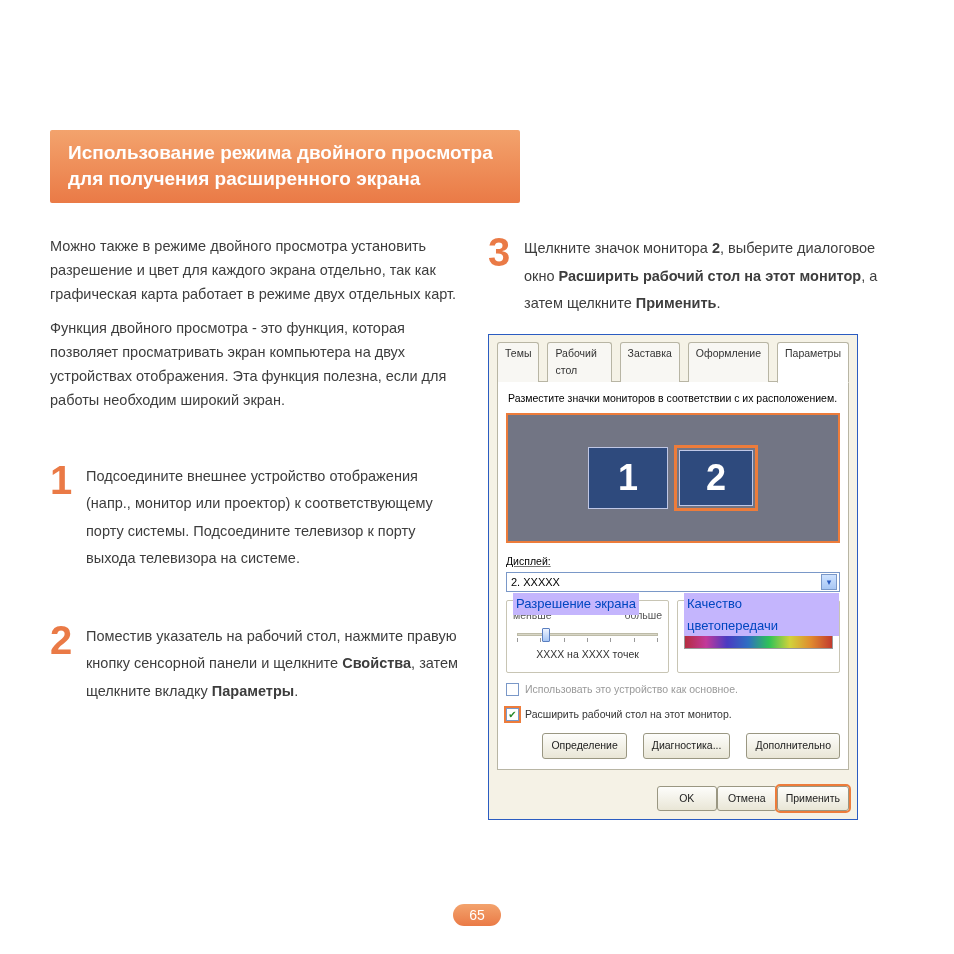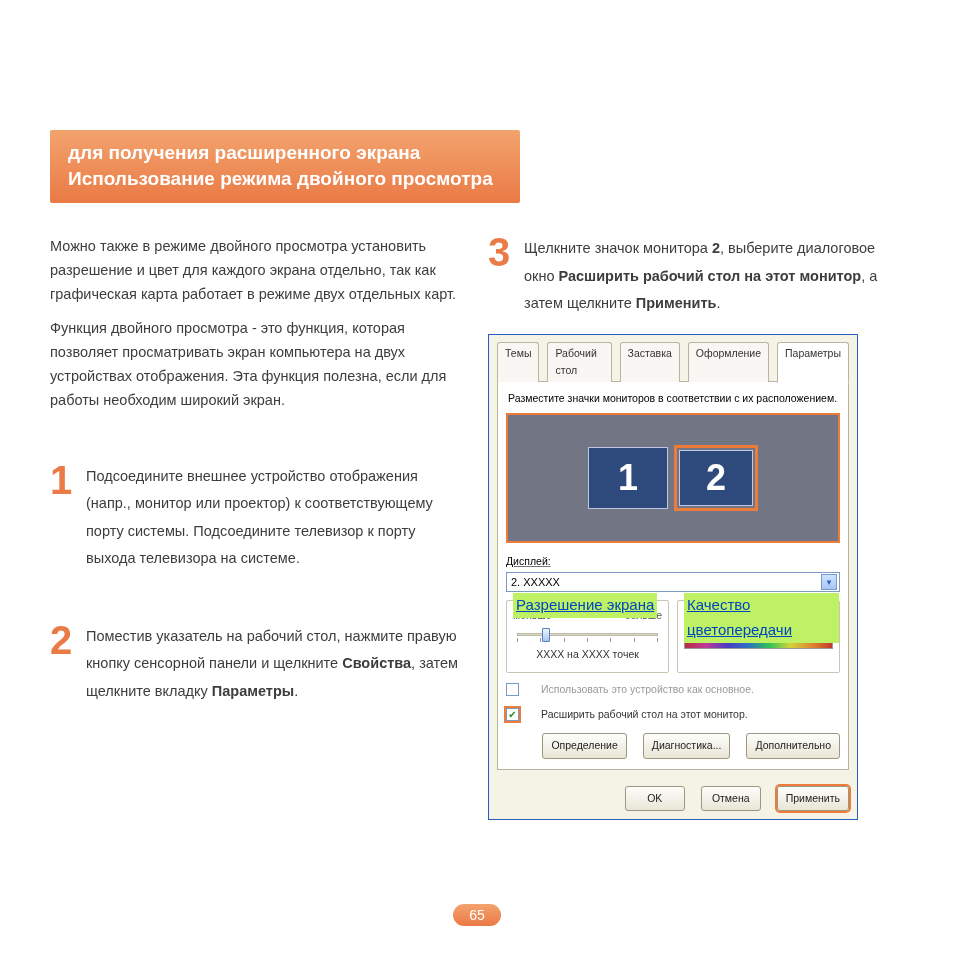--- a/index.html
+++ b/index.html
@@ -195,22 +195,22 @@
   }
   .groupbox {
     border: 1px solid #c8c5b4;
     border-radius: 2px;
     padding: 6px 6px 8px 6px;
     position: relative;
     flex: 1;
   }
   .groupbox .gb-title {
     position:absolute; top:-8px; left:6px;
-    background:#bef264; padding: 0 3px;
-    font-size:15px; color:#0046c0;text-decoration:underline;
+    background:#c4b5fd; padding: 0 3px;
+    font-size:13px; color:#0046c0;
   }
   .slider-row {
     display:flex; justify-content:space-between; font-size:10.5px; color:#555;
   }
   .slider-track {
     height: 18px;
     position: relative;
     margin: 2px 4px 0 4px;
   }
   .slider-track .rail {
@@ -231,21 +231,21 @@
   }
   .res-value { text-align:center; font-size:10.5px; margin-top:2px; color:#333; }
 
   .spectrum {
     height: 14px; margin-top:6px;
     background: linear-gradient(to right, #b52d41,#c23a9a,#4a3ac2,#2e6fc2,#2ec257,#d2d23a,#e08a2e,#c23a2e);
     border:1px solid #999;
   }
 
   .check-row {
-    display:flex; align-items:center; gap:22px;
+    display:flex; align-items:center; gap:6px;
     font-size:10.5px; color:#999;
     margin-top:8px;
   }
   .check-row.enabled { color:#333; }
   .cb {
     width:13px; height:13px; border:1px solid #7a98c8; background:#fff;
     display:flex; align-items:center; justify-content:center;
     font-size:10px; color:#2a8a2a;
   }
   .cb-hl { outline: 2px solid var(--hl); outline-offset: 0px; }
@@ -258,21 +258,21 @@
     min-width: 80px;
     text-align:center;
     padding: 3px 8px;
     background: linear-gradient(#fdfdfb,#e9e6d6);
     border: 1px solid #9a9782;
     border-radius: 3px;
     font-size:10.5px;
     color:#222;
   }
   .footer-btns {
-    display:flex; justify-content:flex-end; gap:16px;
+    display:flex; justify-content:flex-end; gap:0;
     padding: 8px 8px 8px 8px;
     background: var(--xp-cream);
   }
   .hl-ring { outline: 2px solid var(--hl); outline-offset: 0; }
 
   .page-num {
     position: absolute;
     left: 50%;
     transform: translateX(-50%);
     bottom: 28px;
@@ -282,22 +282,22 @@
     border-radius: 11px;
     display:flex; align-items:center; justify-content:center;
     font-size: 14px;
   }
 </style>
 </head>
 <body>
 
 <div class="page">
   <div class="title-bar">
+    <div>Использование режима двойного просмотра</div>
     <div>для получения расширенного экрана</div>
-    <div>Использование режима двойного просмотра</div>
   </div>
 
   <div class="body-cols">
 
     <div class="col">
       <p class="para">Можно также в режиме двойного просмотра установить разрешение и цвет для каждого экрана отдельно, так как графическая карта работает в режиме двух отдельных карт.</p>
       <p class="para">Функция двойного просмотра - это функция, которая позволяет просматривать экран компьютера на двух устройствах отображения. Эта функция полезна, если для работы необходим широкий экран.</p>
 
       <div class="step">
         <div class="step-num">1</div>

